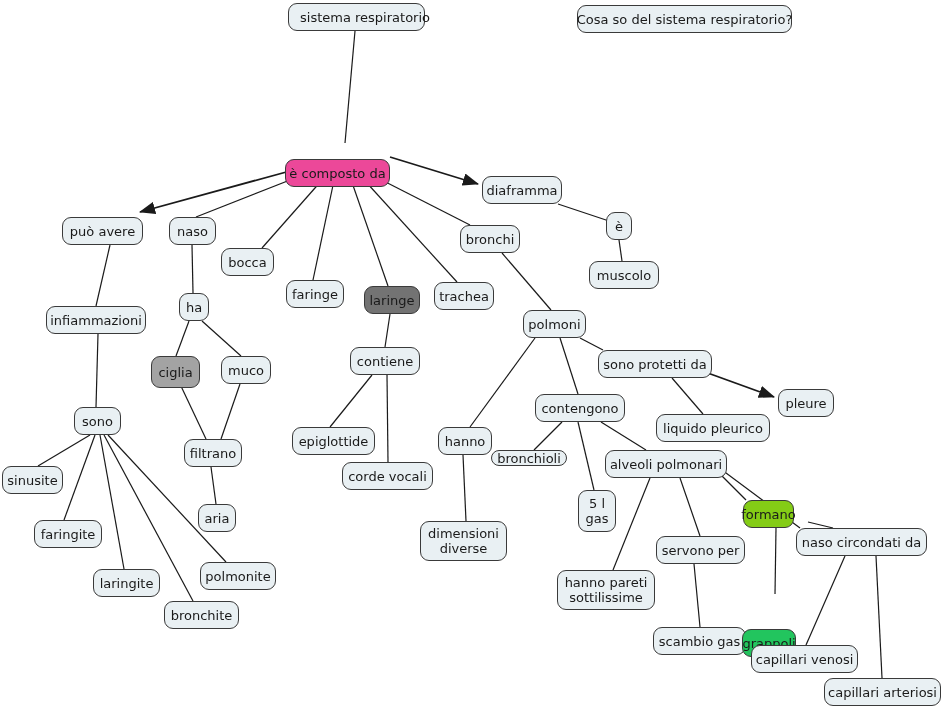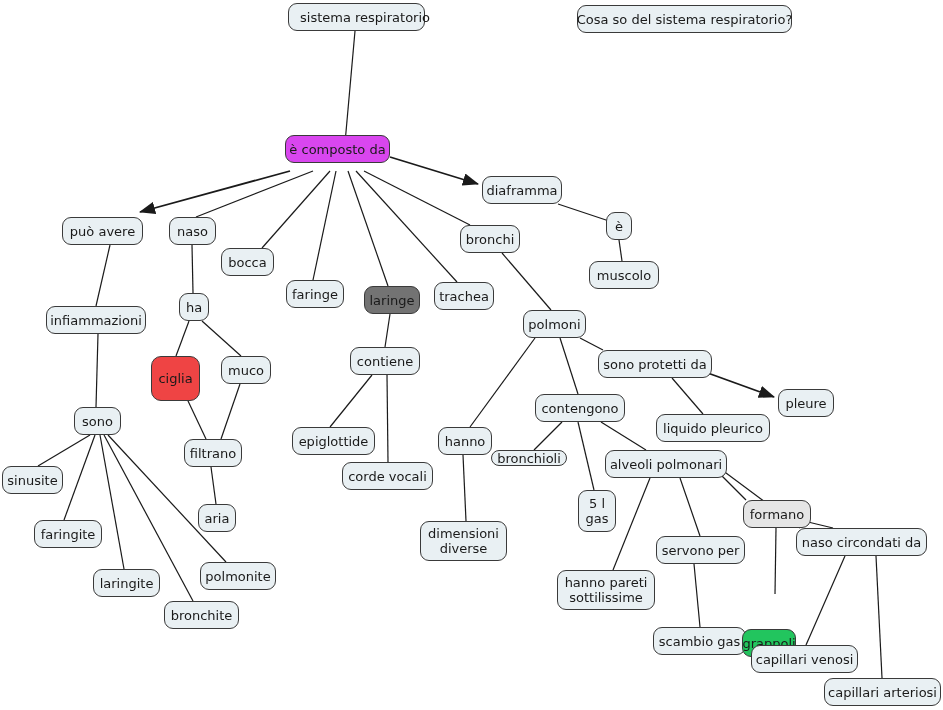--- a/index.html
+++ b/index.html
@@ -103,35 +103,35 @@
         <line x1="694" y1="564" x2="700" y2="627" stroke="#1a1a1a" stroke-width="1.2"></line>
         <line x1="776" y1="528" x2="775" y2="594" stroke="#1a1a1a" stroke-width="1.2"></line>
         <line x1="808" y1="522" x2="833" y2="528" stroke="#1a1a1a" stroke-width="1.2"></line>
         <line x1="845" y1="556" x2="806" y2="645" stroke="#1a1a1a" stroke-width="1.2"></line>
         <line x1="876" y1="556" x2="882" y2="678" stroke="#1a1a1a" stroke-width="1.2"></line>
       </g>
   </svg>
   <div id="node-layer">
       <div class="node" style="left: 288px; top: 3px; width: 137px; height: 28px; background: rgb(233, 240, 243); border-color: rgb(58, 58, 58); padding-left: 24px;">sistema respiratorio</div>
       <div class="node" style="left: 577px; top: 5px; width: 215px; height: 28px; background: rgb(233, 240, 243); border-color: rgb(58, 58, 58);">Cosa so del sistema respiratorio?</div>
-      <div class="node" style="left: 285px; top: 135px; width: 105px; height: 28px; background: #d946ef; border-color: rgb(58, 58, 58);">è composto da</div>
+      <div class="node" style="left: 285px; top: 159px; width: 105px; height: 28px; background: #ec4899; border-color: rgb(58, 58, 58);">è composto da</div>
       <div class="node" style="left: 482px; top: 176px; width: 80px; height: 28px; background: rgb(233, 240, 243); border-color: rgb(58, 58, 58);">diaframma</div>
       <div class="node" style="left: 606px; top: 212px; width: 26px; height: 28px; background: rgb(233, 240, 243); border-color: rgb(58, 58, 58);">è</div>
       <div class="node" style="left: 589px; top: 261px; width: 70px; height: 28px; background: rgb(233, 240, 243); border-color: rgb(58, 58, 58);">muscolo</div>
       <div class="node" style="left: 62px; top: 217px; width: 81px; height: 28px; background: rgb(233, 240, 243); border-color: rgb(58, 58, 58);">può avere</div>
       <div class="node" style="left: 169px; top: 217px; width: 47px; height: 28px; background: rgb(233, 240, 243); border-color: rgb(58, 58, 58);">naso</div>
       <div class="node" style="left: 221px; top: 248px; width: 53px; height: 28px; background: rgb(233, 240, 243); border-color: rgb(58, 58, 58);">bocca</div>
       <div class="node" style="left: 286px; top: 280px; width: 58px; height: 28px; background: rgb(233, 240, 243); border-color: rgb(58, 58, 58);">faringe</div>
       <div class="node" style="left: 364px; top: 286px; width: 56px; height: 28px; background: #737373; border-color: rgb(58, 58, 58);">laringe</div>
       <div class="node" style="left: 434px; top: 282px; width: 60px; height: 28px; background: rgb(233, 240, 243); border-color: rgb(58, 58, 58);">trachea</div>
       <div class="node" style="left: 460px; top: 225px; width: 60px; height: 28px; background: rgb(233, 240, 243); border-color: rgb(58, 58, 58);">bronchi</div>
       <div class="node" style="left: 523px; top: 310px; width: 63px; height: 28px; background: rgb(233, 240, 243); border-color: rgb(58, 58, 58);">polmoni</div>
       <div class="node" style="left: 46px; top: 306px; width: 100px; height: 28px; background: rgb(233, 240, 243); border-color: rgb(58, 58, 58);">infiammazioni</div>
       <div class="node" style="left: 179px; top: 293px; width: 30px; height: 28px; background: rgb(233, 240, 243); border-color: rgb(58, 58, 58);">ha</div>
-      <div class="node" style="left: 151px; top: 356px; width: 49px; height: 45px; background: #ef4444; border-color: rgb(58, 58, 58); border-radius: 10px;">ciglia</div>
+      <div class="node" style="left: 151px; top: 356px; width: 49px; height: 32px; background: #a3a3a3; border-color: rgb(58, 58, 58);">ciglia</div>
       <div class="node" style="left: 221px; top: 356px; width: 50px; height: 28px; background: rgb(233, 240, 243); border-color: rgb(58, 58, 58);">muco</div>
       <div class="node" style="left: 74px; top: 407px; width: 47px; height: 28px; background: rgb(233, 240, 243); border-color: rgb(58, 58, 58);">sono</div>
       <div class="node" style="left: 184px; top: 439px; width: 58px; height: 28px; background: rgb(233, 240, 243); border-color: rgb(58, 58, 58);">filtrano</div>
       <div class="node" style="left: 198px; top: 504px; width: 38px; height: 28px; background: rgb(233, 240, 243); border-color: rgb(58, 58, 58);">aria</div>
       <div class="node" style="left: 2px; top: 466px; width: 61px; height: 28px; background: rgb(233, 240, 243); border-color: rgb(58, 58, 58);">sinusite</div>
       <div class="node" style="left: 34px; top: 520px; width: 68px; height: 28px; background: rgb(233, 240, 243); border-color: rgb(58, 58, 58);">faringite</div>
       <div class="node" style="left: 93px; top: 569px; width: 67px; height: 28px; background: rgb(233, 240, 243); border-color: rgb(58, 58, 58);">laringite</div>
       <div class="node" style="left: 164px; top: 601px; width: 75px; height: 28px; background: rgb(233, 240, 243); border-color: rgb(58, 58, 58);">bronchite</div>
       <div class="node" style="left: 200px; top: 562px; width: 76px; height: 28px; background: rgb(233, 240, 243); border-color: rgb(58, 58, 58);">polmonite</div>
       <div class="node" style="left: 350px; top: 347px; width: 70px; height: 28px; background: rgb(233, 240, 243); border-color: rgb(58, 58, 58);">contiene</div>
@@ -145,19 +145,19 @@
       <div class="node two-line" style="left: 578px; top: 490px; width: 38px; height: 42px; background: rgb(233, 240, 243); border-color: rgb(58, 58, 58);">5 l
 gas</div>
       <div class="node" style="left: 605px; top: 450px; width: 122px; height: 28px; background: rgb(233, 240, 243); border-color: rgb(58, 58, 58);">alveoli polmonari</div>
       <div class="node" style="left: 598px; top: 350px; width: 114px; height: 28px; background: rgb(233, 240, 243); border-color: rgb(58, 58, 58);">sono protetti da</div>
       <div class="node" style="left: 778px; top: 389px; width: 56px; height: 28px; background: rgb(233, 240, 243); border-color: rgb(58, 58, 58);">pleure</div>
       <div class="node" style="left: 656px; top: 414px; width: 114px; height: 28px; background: rgb(233, 240, 243); border-color: rgb(58, 58, 58);">liquido pleurico</div>
       <div class="node two-line" style="left: 557px; top: 570px; width: 98px; height: 40px; background: rgb(233, 240, 243); border-color: rgb(58, 58, 58);">hanno pareti
 sottilissime</div>
       <div class="node" style="left: 656px; top: 536px; width: 89px; height: 28px; background: rgb(233, 240, 243); border-color: rgb(58, 58, 58);">servono per</div>
       <div class="node" style="left: 653px; top: 627px; width: 93px; height: 28px; background: rgb(233, 240, 243); border-color: rgb(58, 58, 58);">scambio gas</div>
-      <div class="node" style="left: 743px; top: 500px; width: 68px; height: 28px; background: #e5e5e5; border-color: rgb(58, 58, 58);">formano</div>
+      <div class="node" style="left: 743px; top: 500px; width: 51px; height: 28px; background: #84cc16; border-color: rgb(58, 58, 58);">formano</div>
       <div class="node" style="left: 742px; top: 629px; width: 54px; height: 28px; background: #22c55e; border-color: rgb(58, 58, 58);">grappoli</div>
       <div class="node" style="left: 796px; top: 528px; width: 131px; height: 28px; background: rgb(233, 240, 243); border-color: rgb(58, 58, 58);">naso circondati da</div>
       <div class="node" style="left: 751px; top: 645px; width: 107px; height: 28px; background: rgb(233, 240, 243); border-color: rgb(58, 58, 58);">capillari venosi</div>
       <div class="node" style="left: 824px; top: 678px; width: 117px; height: 28px; background: rgb(233, 240, 243); border-color: rgb(58, 58, 58);">capillari arteriosi</div>
     </div>
 </div>
 
 </body></html>

